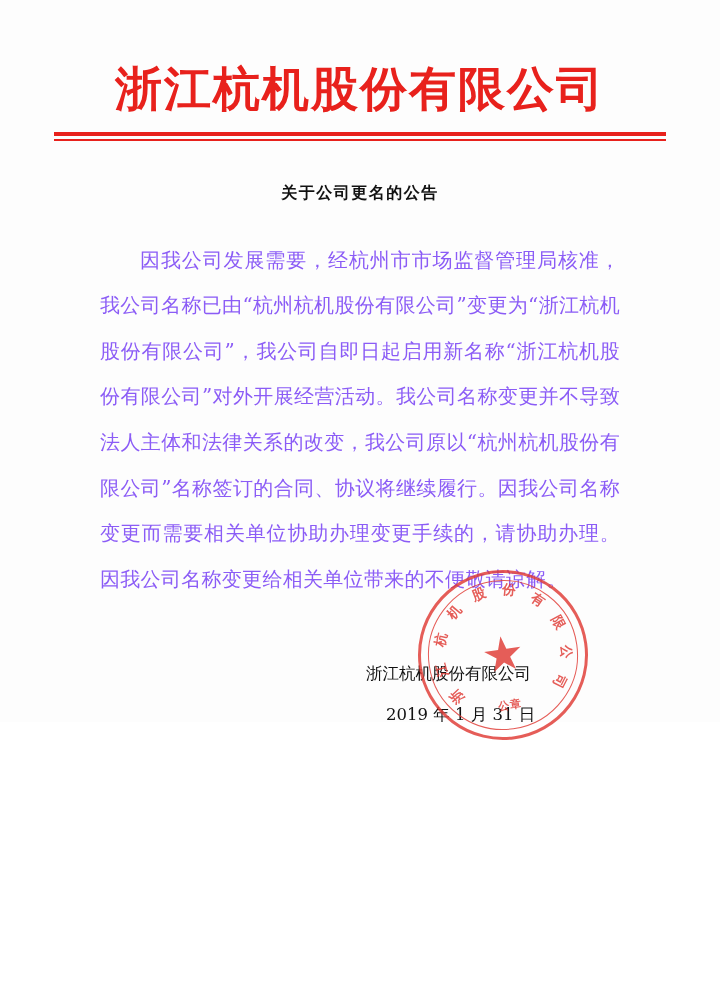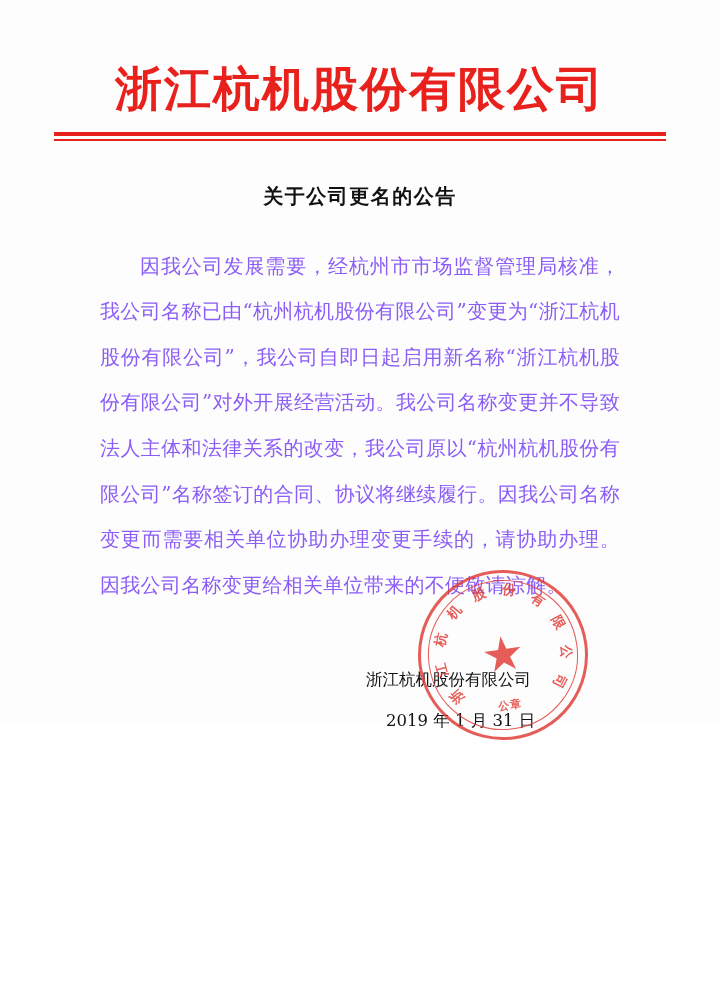--- a/index.html
+++ b/index.html
@@ -49,21 +49,21 @@
   }
   .rule-thin {
     height: 1.5px;
     background: #e8211c;
   }
 
   
   .doc-title {
     margin-top: 42px;
     text-align: center;
-    font-size: 20px;
+    font-size: 16px;
     font-weight: bold;
     letter-spacing: 1.5px;
     color: #111;
   }
 
   
   .body-copy {
     margin: 34px auto 0 auto;
     width: 520px;
     font-size: 20px;

